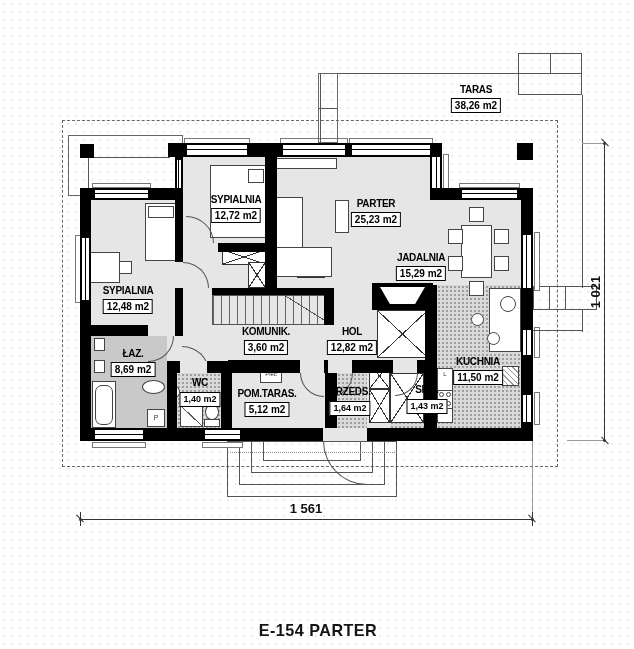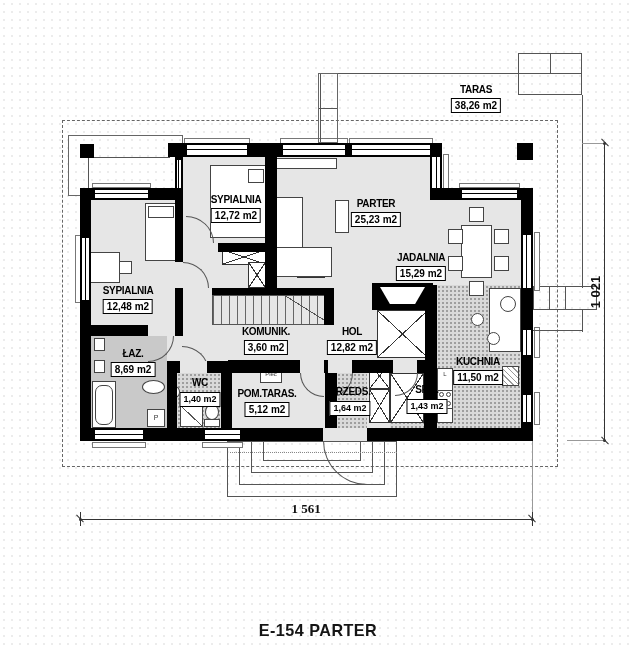--- a/index.html
+++ b/index.html
@@ -289,21 +289,21 @@
   </div>
 
   <div class="dimline" style="left:80px;top:519px;width:453px;height:1px;"></div>
   <div class="dimline" style="left:532px;top:441px;width:1px;height:78px;background:#999;"></div>
   <div class="dimline" style="left:80px;top:512px;width:1px;height:14px;"></div>
   <div class="dimline" style="left:532px;top:512px;width:1px;height:14px;"></div>
   <div class="dimtick" style="left:75px;top:518px;"></div>
   <div class="dimtick" style="left:527px;top:518px;"></div>
   <div class="dimdot" style="left:79px;top:518px;"></div>
   <div class="dimdot" style="left:531px;top:518px;"></div>
-  <div class="dimtext" style="left:306px;top:501px;transform:translateX(-50%);font-family:Liberation Serif, serif;">1 561</div>
+  <div class="dimtext" style="left:306px;top:501px;transform:translateX(-50%);">1 561</div>
 
   <div class="dimline" style="left:604px;top:143px;width:1px;height:298px;"></div>
   <div class="dimline" style="left:582px;top:143px;width:22px;height:1px;background:#999;"></div>
   <div class="dimline" style="left:567px;top:440px;width:37px;height:1px;background:#999;"></div>
   <div class="dimtick" style="left:600px;top:142px;"></div>
   <div class="dimtick" style="left:600px;top:440px;"></div>
   <div class="dimdot" style="left:603px;top:142px;"></div>
   <div class="dimdot" style="left:603px;top:439px;"></div>
   <div class="dimtext" style="left:595px;top:292px;transform:translate(-50%,-50%) rotate(-90deg);">1 021</div>
 

